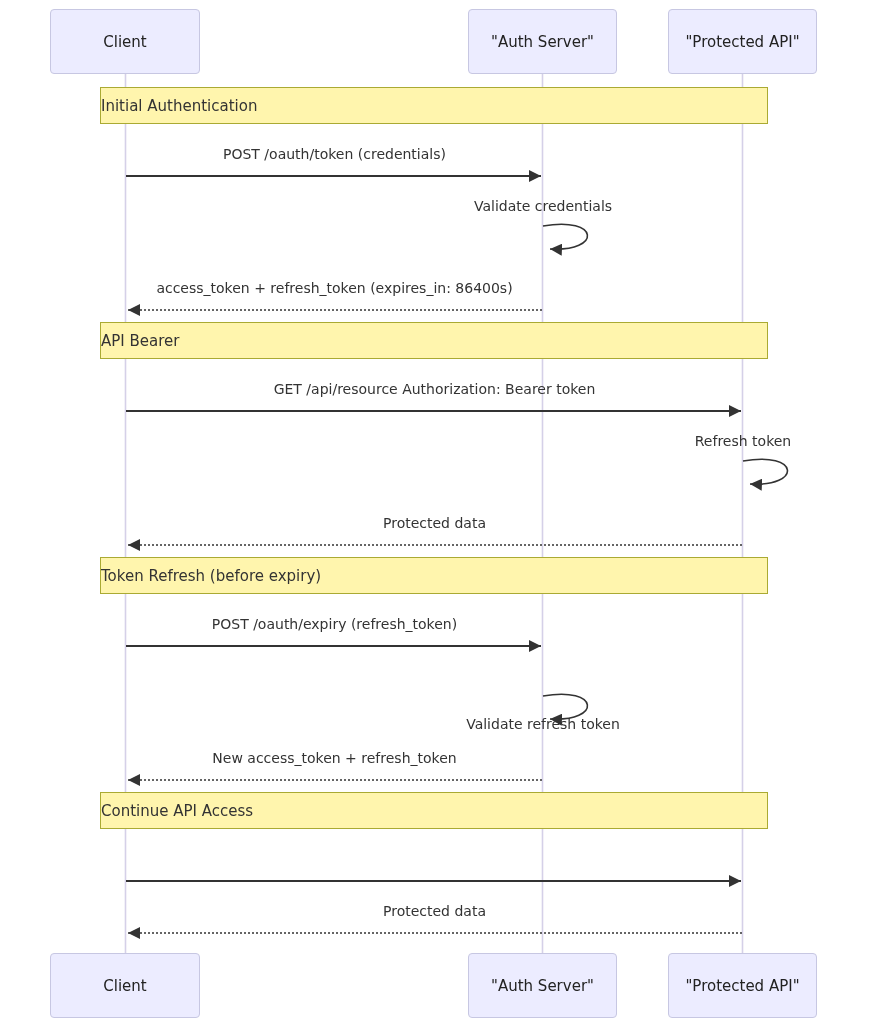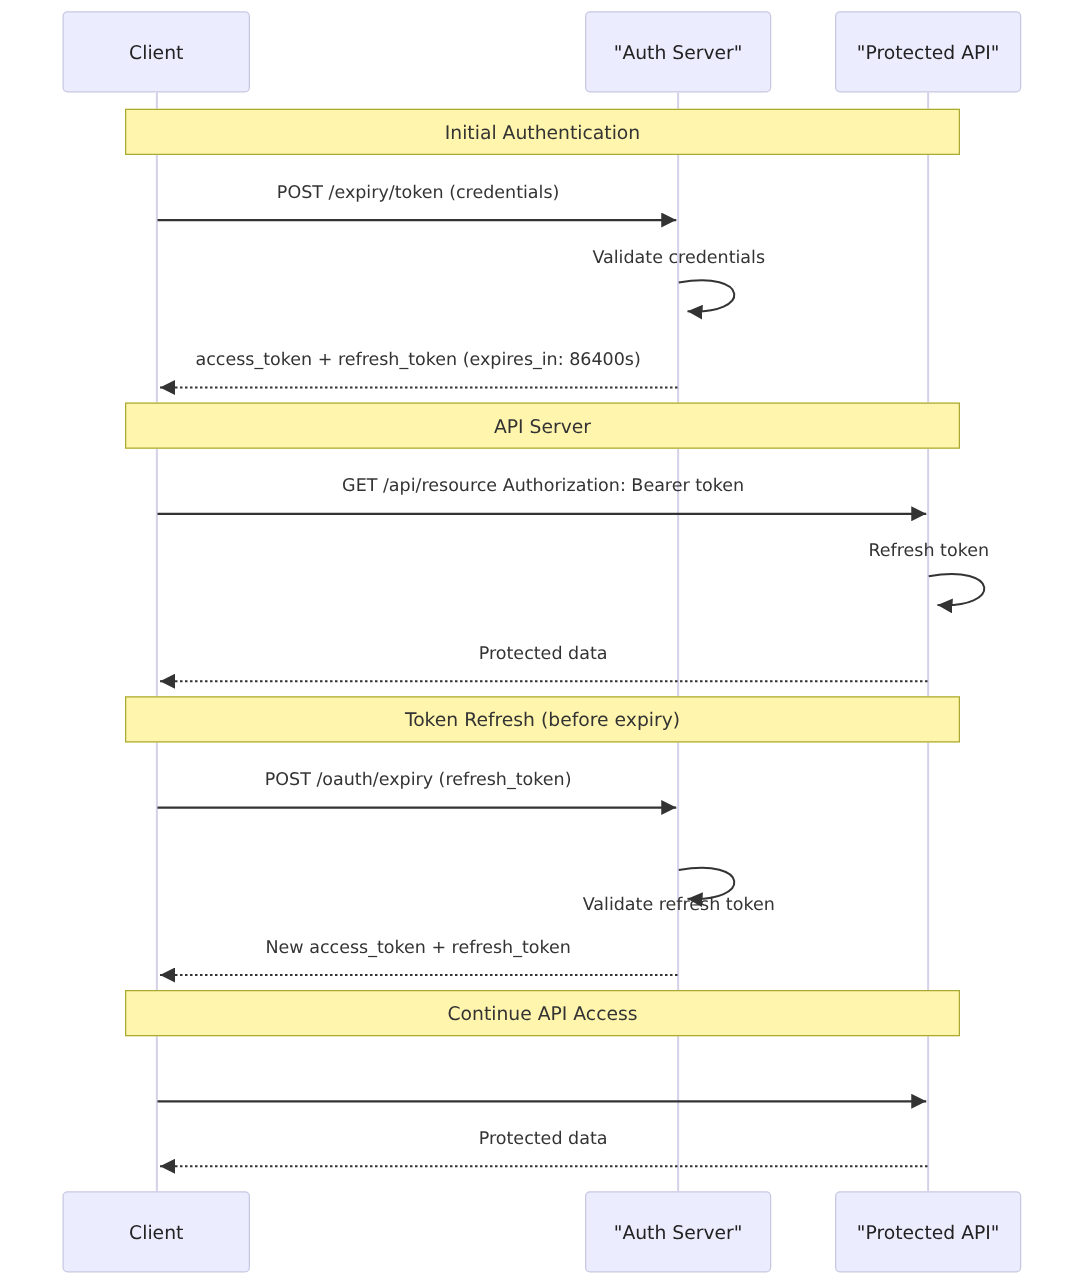--- a/index.html
+++ b/index.html
@@ -7,21 +7,21 @@
   .layer{position:absolute;left:0;top:0;width:869px;height:1029px;}
   .actor{
     position:absolute;width:150px;height:65px;
     background:#ECECFF;border:1px solid #c7c7e2;border-radius:4px;
     display:flex;align-items:center;justify-content:center;
     font-size:15px;color:#222;box-sizing:border-box;
   }
   .band{
     position:absolute;left:100px;width:668px;height:37px;
     background:#fff5ad;border:1px solid #aaaa33;
-    display:flex;align-items:center;justify-content:center;
+    display:flex;align-items:center;
     font-size:15px;color:#333;box-sizing:border-box;
   }
   .msg{
     position:absolute;height:20px;line-height:20px;
     text-align:center;font-size:14px;color:#333;white-space:nowrap;
   }
 </style>
 </head>
 <body>
 
@@ -61,30 +61,30 @@
     <span>"Auth Server"</span>
   </div>
   <div class="actor" style="left:668px;top:9px;width:149px;">
     <span>"Protected API"</span>
   </div>
 
   <div class="band" style="top:87px;">
     <span>Initial Authentication</span>
   </div>
   <div class="band" style="top:322px;">
-    <span>API Server</span>
+    <span>API Bearer</span>
   </div>
   <div class="band" style="top:557px;">
     <span>Token Refresh (before expiry)</span>
   </div>
   <div class="band" style="top:792px;">
     <span>Continue API Access</span>
   </div>
 
-  <div class="msg" style="left:126px;width:417px;top:144px;">POST /expiry/token (credentials)</div>
+  <div class="msg" style="left:126px;width:417px;top:144px;">POST /oauth/token (credentials)</div>
   <div class="msg" style="left:443px;width:200px;top:196px;">Validate credentials</div>
   <div class="msg" style="left:126px;width:417px;top:278px;">access_token + refresh_token (expires_in: 86400s)</div>
 
   <div class="msg" style="left:126px;width:617px;top:379px;">GET /api/resource Authorization: Bearer token</div>
   <div class="msg" style="left:643px;width:200px;top:431px;">Refresh token</div>
   <div class="msg" style="left:126px;width:617px;top:513px;">Protected data</div>
 
   <div class="msg" style="left:126px;width:417px;top:614px;">POST /oauth/expiry (refresh_token)</div>
   <div class="msg" style="left:443px;width:200px;top:666px;margin-top:48px;">Validate refresh token</div>
   <div class="msg" style="left:126px;width:417px;top:748px;">New access_token + refresh_token</div>

